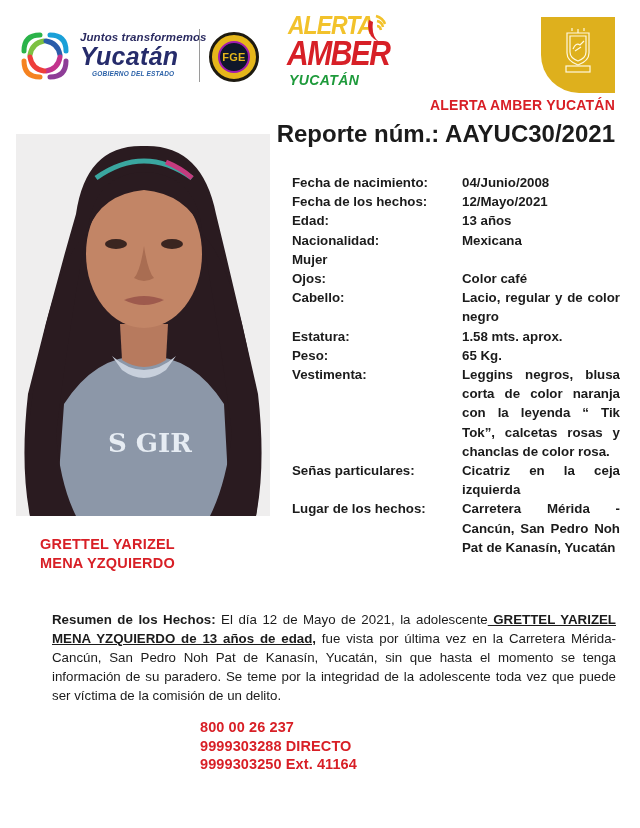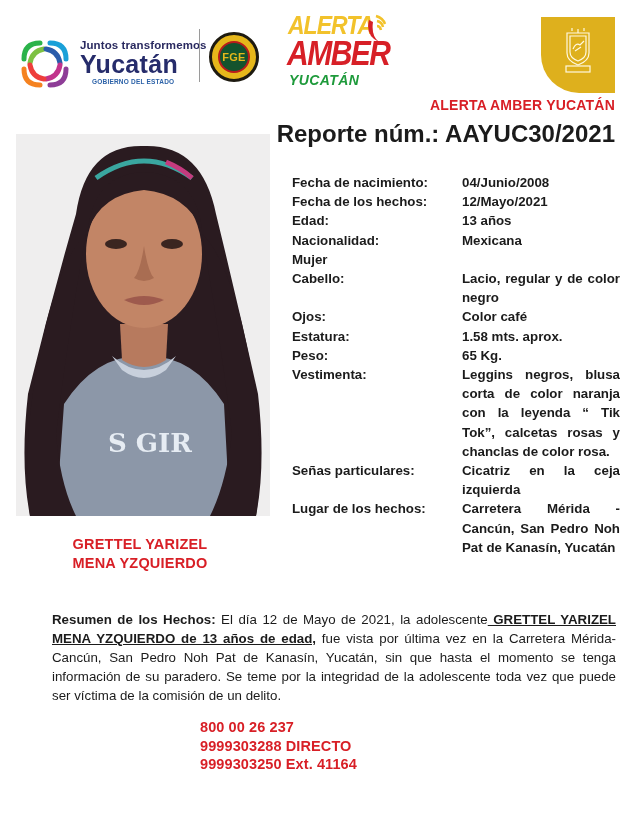--- a/index.html
+++ b/index.html
@@ -2,32 +2,32 @@
 <html><head>
 <meta charset="utf-8">
 <style>
   * { margin: 0; padding: 0; box-sizing: border-box; }
   html, body { width: 640px; height: 828px; background: #ffffff; overflow: hidden; }
   body { position: relative; font-family: "Liberation Sans", "DejaVu Sans", sans-serif; color: #1a1a1a; }
 
   .abs { position: absolute; }
 
   
-  .yuc-logo { left: 18px; top: 35px; width: 180px; height: 60px; }
+  .yuc-logo { left: 18px; top: 27px; width: 180px; height: 60px; font-style: italic; }
   .yuc-mark { position: absolute; left: 0; top: 2px; width: 54px; height: 54px; }
   .yuc-text { position: absolute; left: 62px; top: 4px; }
   .yuc-tag { font-size: 11.5px; font-weight: bold; color: #2a2a60; letter-spacing: 0.1px; white-space: nowrap; }
   .yuc-name { font-size: 25px; font-weight: bold; color: #262c6b; line-height: 24px; margin-top: 1px; letter-spacing: 0.3px; }
   .yuc-gov { font-size: 6.5px; font-weight: bold; color: #2c62a8; letter-spacing: 0.2px; margin-top: 2px; padding-left: 12px; }
 
   .logo-sep { left: 199px; top: 29px; width: 1px; height: 53px; background: #9a9a9a; }
 
   .fge-seal { left: 209px; top: 32px; width: 50px; height: 50px; border-radius: 50%;
     background: #e6b71b; border: 3px solid #1d1a10; display: flex; align-items: center; justify-content: center; }
-  .fge-inner { width: 32px; height: 32px; border-radius: 50%; background: #14532d; border: 2px solid #b91c1c;
+  .fge-inner { width: 32px; height: 32px; border-radius: 50%; background: #0f172a; border: 2px solid #a21caf;
     display: flex; align-items: center; justify-content: center; }
   .fge-text { color: #e6b71b; font-size: 11px; font-weight: bold; letter-spacing: 0.3px; }
 
   .amber-logo { left: 287px; top: 12px; width: 100px; height: 76px; font-style: italic; }
   .amber-l1 { position: absolute; left: 1px; top: 0; font-size: 23px; font-weight: bold; color: #f2c22b;
     letter-spacing: -1px; transform: scaleY(1.15); transform-origin: top left; line-height: 22px; }
   .amber-l2 { position: absolute; left: 0; top: 24px; font-size: 30px; font-weight: bold; color: #d72027;
     letter-spacing: -1.5px; transform: scaleY(1.15); transform-origin: top left; line-height: 30px; }
   .amber-l3 { position: absolute; left: 2px; top: 61px; font-size: 14px; font-weight: bold; color: #1e9a3b;
     letter-spacing: 0.4px; line-height: 14px; }
@@ -37,21 +37,21 @@
     border-bottom-left-radius: 38px; }
   .coat-shield { position: absolute; left: 22px; top: 10px; width: 30px; height: 46px; }
 
   
   .alert-title { right: 25px; top: 97px; font-size: 14px; font-weight: bold; color: #d81f26; letter-spacing: 0.2px; text-align: center; white-space: nowrap; }
   .report-num { right: 25px; top: 120px; font-size: 24px; font-weight: bold; color: #1b1b1b; text-align: right; white-space: nowrap; }
 
   
   .photo { left: 16px; top: 134px; width: 254px; height: 382px; overflow: hidden; background: #a3a3a3; }
 
-  .person-name { left: 40px; top: 535px; width: 200px; text-align: center; color: #d81f26;
+  .person-name { left: 40px; top: 535px; width: 200px; color: #d81f26;
     font-size: 14.5px; font-weight: bold; line-height: 19px; letter-spacing: 0.2px; }
 
   
   .info { left: 292px; top: 173px; width: 328px; }
   .info-row { display: flex; font-size: 13.3px; line-height: 19.2px; color: #1b1b1b; }
   .info-label { width: 170px; flex: 0 0 170px; font-weight: bold; }
   .info-value { flex: 1; font-weight: bold; text-align: justify; text-align-last: left; }
 
   
   .summary { left: 52px; top: 611px; width: 564px; font-size: 13.3px; line-height: 18.9px; color: #1b1b1b;
@@ -171,26 +171,26 @@
     <div class="info-value">13 años</div>
   </div>
   <div class="info-row">
     <div class="info-label">Nacionalidad:</div>
     <div class="info-value">Mexicana</div>
   </div>
   <div class="info-row">
     <div class="info-value">Mujer</div>
   </div>
   <div class="info-row">
+    <div class="info-label">Ojos:</div>
+    <div class="info-value">Color café</div>
+  </div>
+  <div class="info-row">
     <div class="info-label">Cabello:</div>
     <div class="info-value">Lacio, regular y de color negro</div>
-  </div>
-  <div class="info-row">
-    <div class="info-label">Ojos:</div>
-    <div class="info-value">Color café</div>
   </div>
   <div class="info-row">
     <div class="info-label">Estatura:</div>
     <div class="info-value">1.58 mts. aprox.</div>
   </div>
   <div class="info-row">
     <div class="info-label">Peso:</div>
     <div class="info-value">65 Kg.</div>
   </div>
   <div class="info-row">

